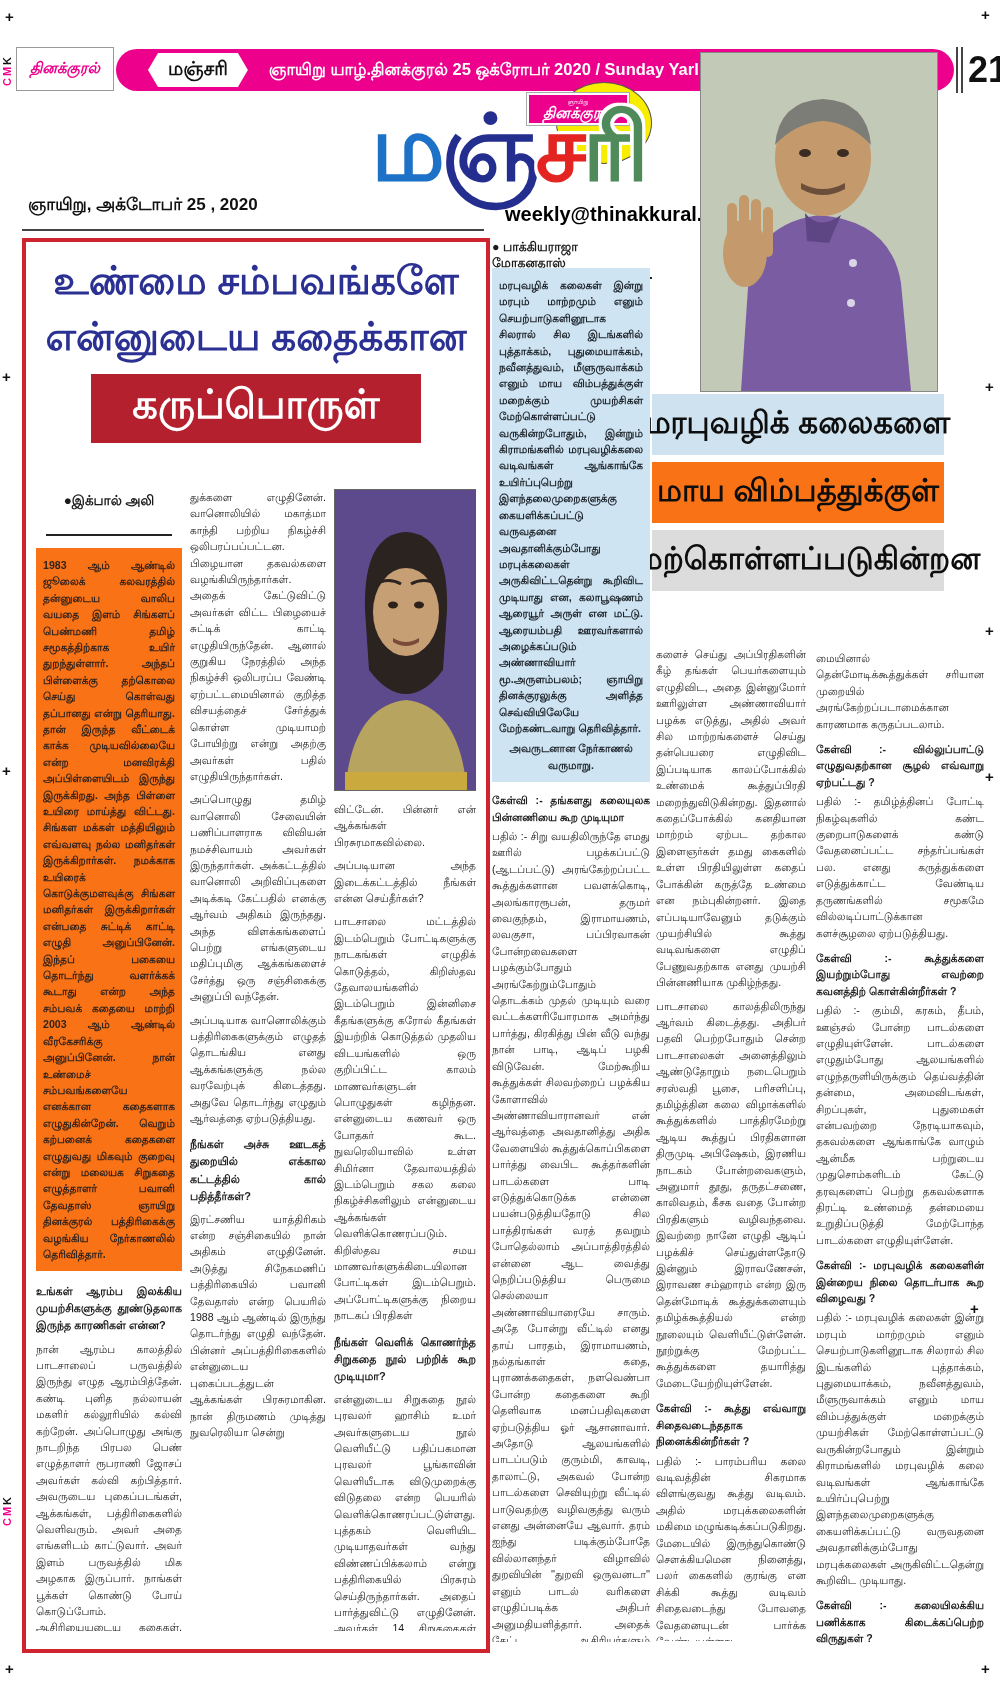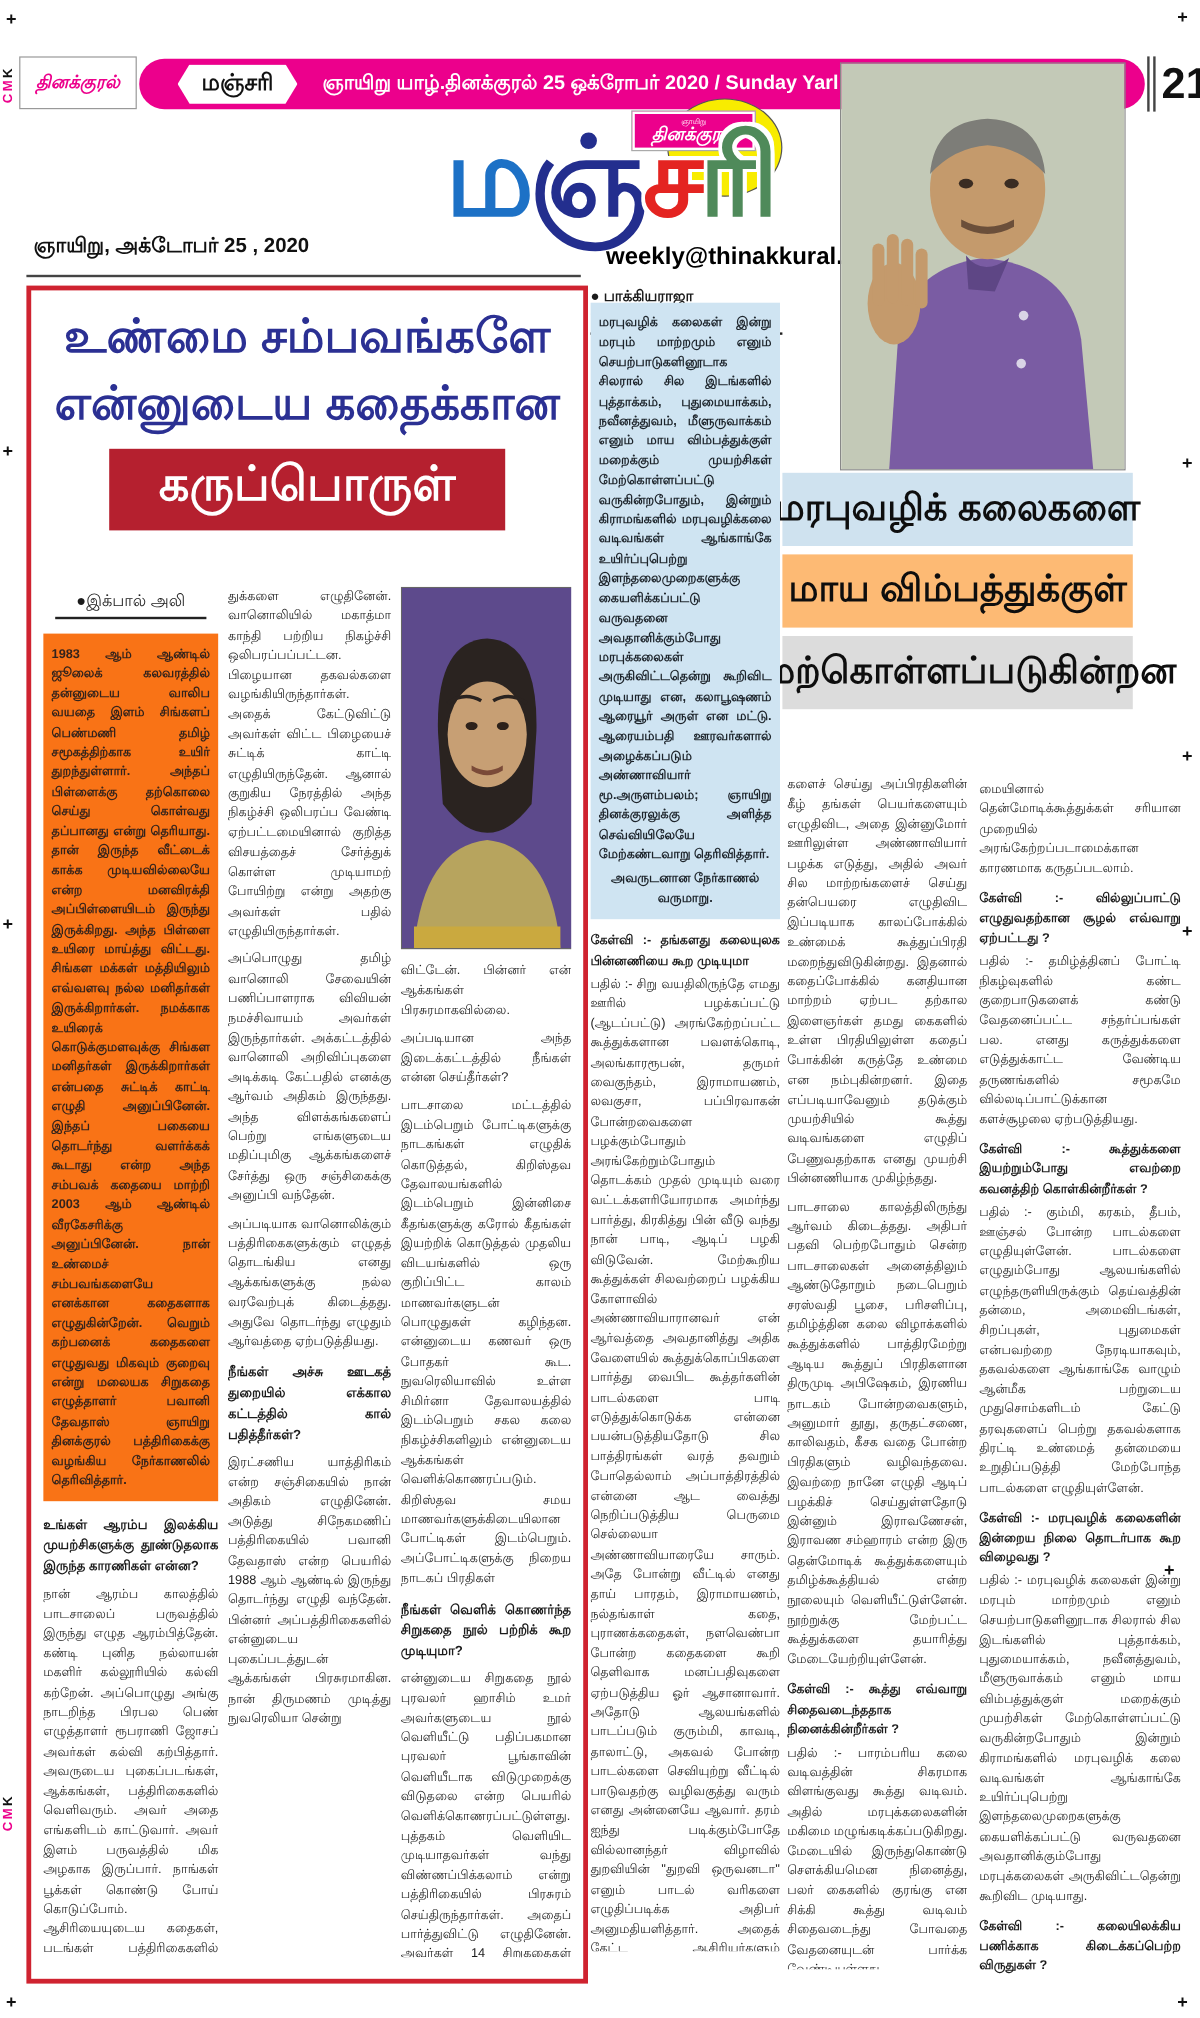--- a/index.html
+++ b/index.html
@@ -37,44 +37,44 @@
   .mast-email{position:absolute;left:505px;top:203px;width:240px;font-weight:bold;font-size:20px;color:#000;}
   .issue-date{position:absolute;left:28px;top:195px;font-weight:bold;font-size:17px;color:#111;}
   .top-rule{position:absolute;left:22px;top:229px;width:462px;height:2px;background:#444;}
   
   .left-box{position:absolute;left:22px;top:238px;width:460px;height:1407px;border:4px solid #cf2330;background:#fff;}
   .lhead{margin-top:12px;text-align:center;font-weight:bold;font-size:39px;line-height:1.38;color:#2b3093;}
   .lbadge{width:330px;margin:10px auto 0;background:#b5202f;color:#fff;text-align:center;
           font-weight:bold;font-size:40px;padding:8px 0 10px;}
   .col{position:absolute;font-size:10.6px;line-height:1.55;text-align:justify;overflow:hidden;}
   .col p{margin:0 0 7px;}
-  .author{font-weight:normal;font-size:13.5px;text-align:center;border-bottom:2px solid #222;
-          margin:2px 10px 12px;padding-bottom:2px;}
+  .author{font-weight:bold;font-size:13.5px;text-align:center;border-bottom:2px solid #222;
+          margin:2px 10px 12px;padding-bottom:22px;}
   .pink-box{background:#f97316;padding:9px 7px;font-weight:bold;color:#33231c;margin-bottom:12px;}
   .subhead{font-weight:bold;font-size:11px;margin:10px 0 6px;}
   .l1{left:10px;top:247px;width:146px;height:1142px;}
   .l2{left:164px;top:247px;width:136px;height:1142px;}
   .l3{left:308px;top:247px;width:142px;height:1142px;}
   .wphoto{width:142px;height:300px;display:block;margin-bottom:10px;border:1px solid #666;}
   
   .r-byline{position:absolute;left:492px;top:240px;width:160px;font-weight:bold;font-size:12.5px;
             border-bottom:2px solid #222;padding-bottom:5px;}
   .rcol{position:absolute;font-size:10.6px;line-height:1.55;text-align:justify;overflow:hidden;}
   .rcol p{margin:0 0 7px;}
-  .r1{left:492px;top:252px;width:158px;height:1374px;}
+  .r1{left:492px;top:268px;width:158px;height:1374px;}
   .r2{left:656px;top:614px;width:150px;height:995px;margin-top:32px;}
   .r3{left:816px;top:650px;width:168px;height:995px;}
   .blue-box{background:#cfe4f2;padding:9px 7px;font-weight:bold;color:#1d242b;margin-bottom:10px;}
   .blue-box .tail{text-align:center;margin:4px 0 0;}
   .qa-q{font-weight:bold;margin:9px 0 3px;}
   .mphoto{position:absolute;left:700px;top:52px;width:236px;height:338px;border:1px solid #888;display:block;}
   .strips{position:absolute;left:652px;top:394px;width:292px;}
   .strip{height:61px;margin-bottom:7px;display:flex;align-items:center;justify-content:center;
          font-weight:bold;font-size:31px;color:#0e0e0e;white-space:nowrap;}
-  .strip1{background:#cfe2ef;} .strip2{background:#fdba74;} .strip3{background:#d8ecd9;} .strip4{background:#dcdcdc;}
+  .strip1{background:#cfe2ef;} .strip2{background:#f97316;} .strip3{background:#d8ecd9;} .strip4{background:#dcdcdc;}
 </style>
 </head>
 <body>
 
 <div id="page">
 
   <div class="plus" style="left:5px;top:8px;">+</div>
   <div class="plus" style="left:981px;top:6px;">+</div>
   <div class="plus" style="left:2px;top:368px;">+</div>
   <div class="plus" style="left:2px;top:762px;">+</div>

